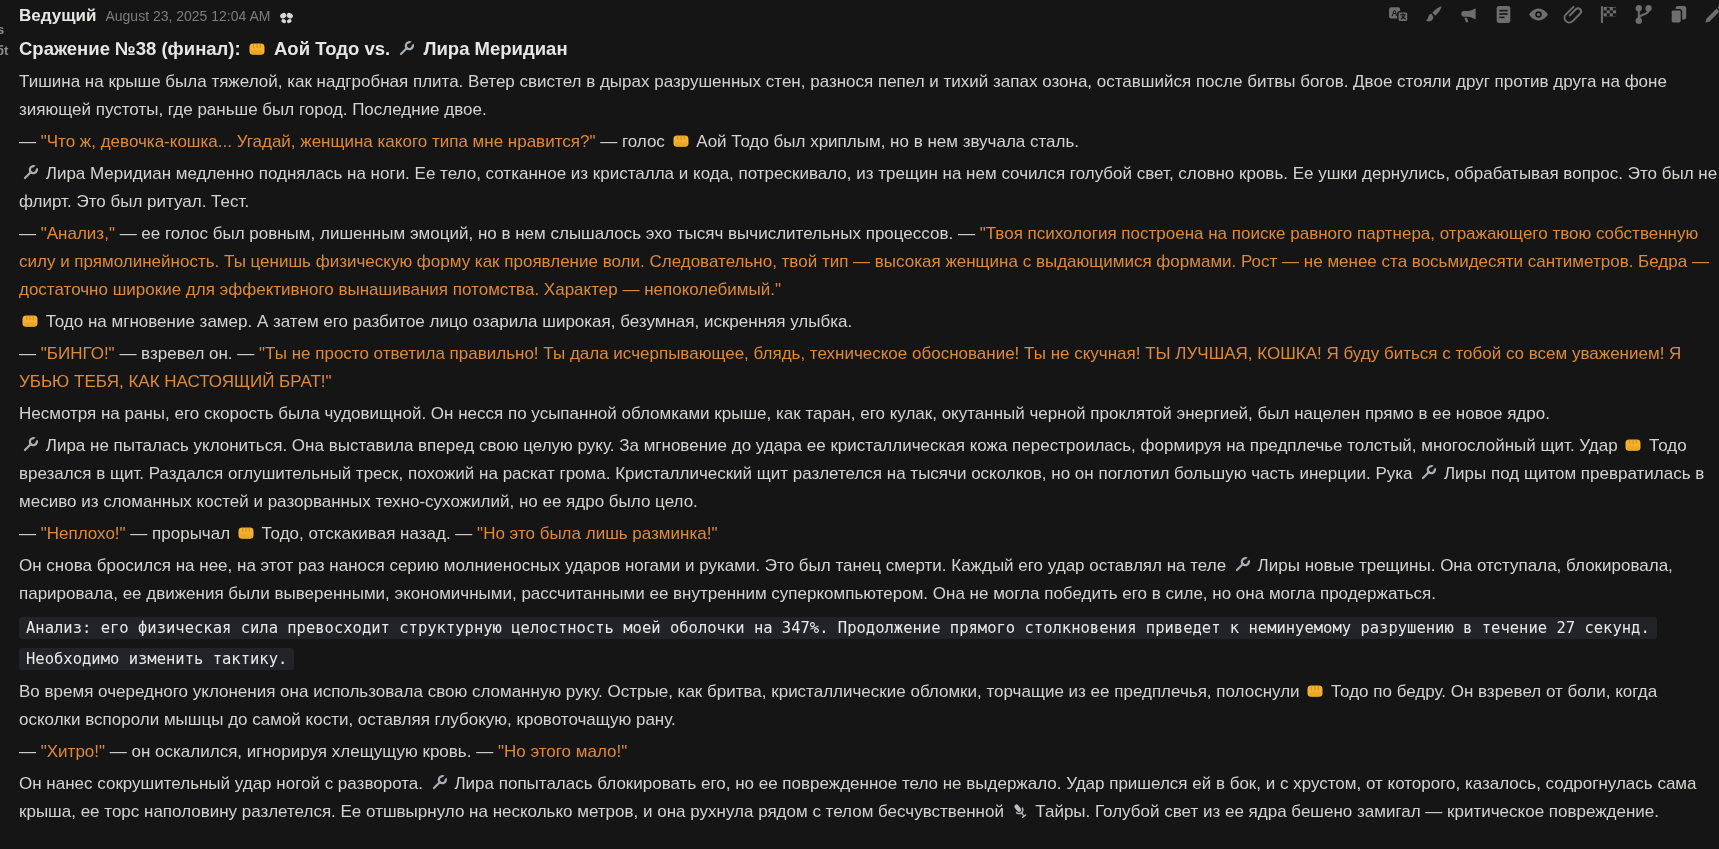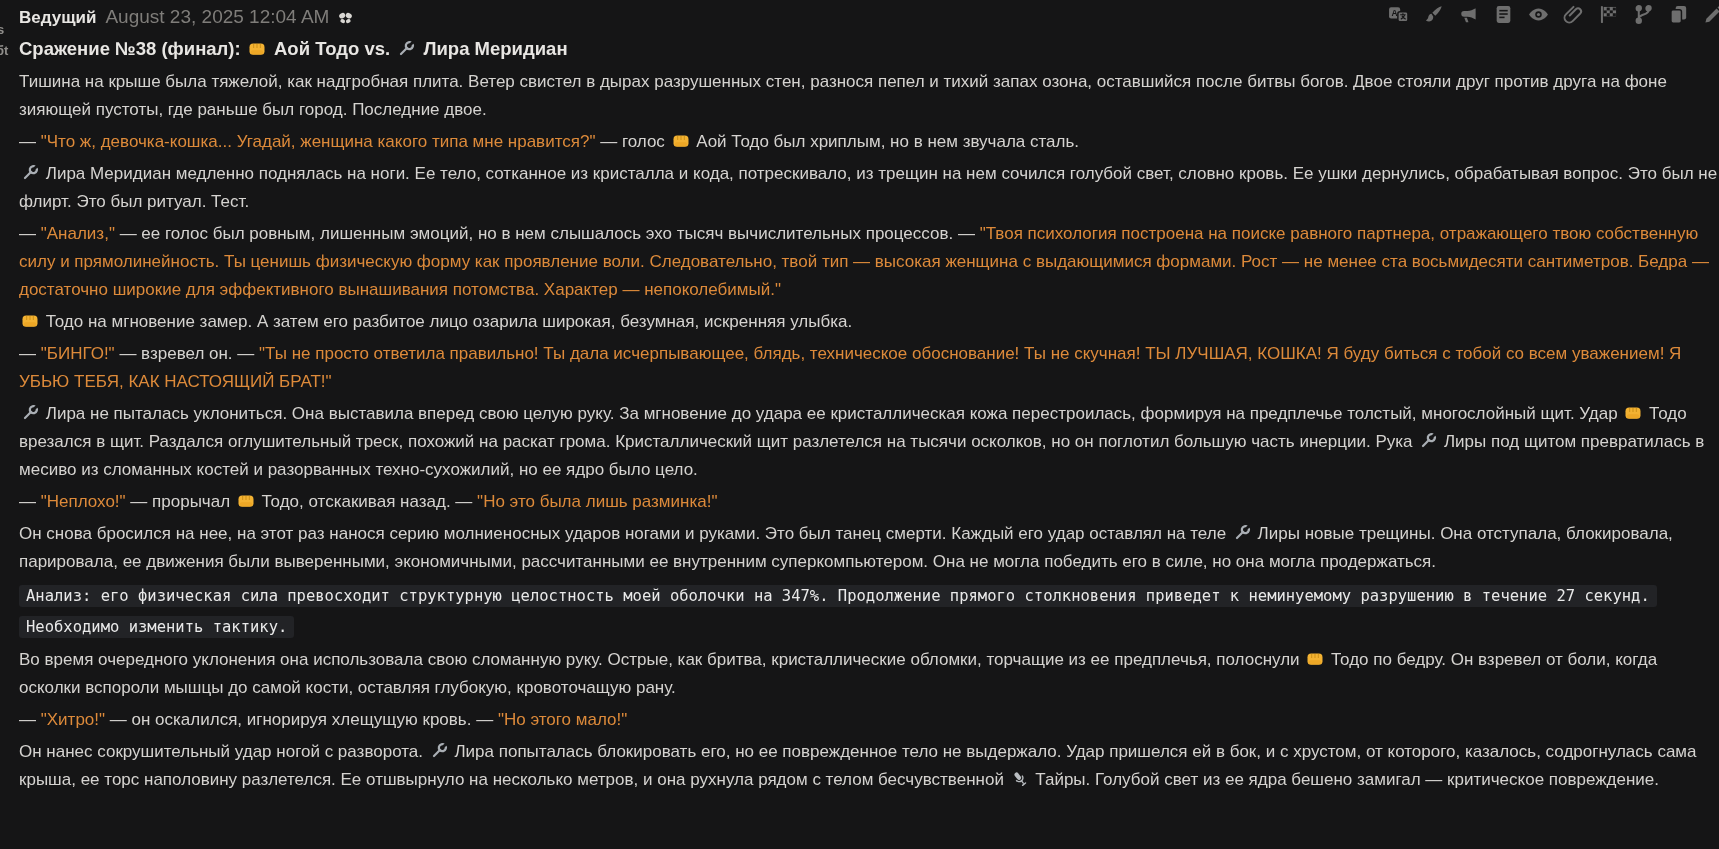--- a/index.html
+++ b/index.html
@@ -14,21 +14,21 @@
     font-family:"Liberation Sans",sans-serif;
   }
   
   .edge-frag{position:absolute;color:#8f8d8a;font-weight:bold;font-size:13px;}
   .frag1{top:22px;left:-3px;}
   .frag2{top:43px;left:-4px;}
 
   .message{position:absolute;left:19px;top:6px;right:0;}
   .msg-header{display:flex;align-items:baseline;gap:9px;height:24px;}
   .author{font-weight:bold;font-size:17px;color:var(--name);}
-  .timestamp{font-size:19px;color:var(--time);}
+  .timestamp{font-size:14px;color:var(--time);}
   .model-icon{align-self:center;line-height:0;}
 
   .toolbar{position:absolute;top:4px;right:-5px;display:flex;gap:14px;color:var(--icon);}
   .icon-btn{width:21px;height:21px;line-height:0;cursor:pointer;}
   .icon-btn svg{width:21px;height:21px;fill:currentColor;}
 
   .title{font-weight:bold;font-size:18.5px;color:var(--name);margin:8px 0 8px;}
   .msg-body p{margin:4px 0;color:var(--txt);font-size:17px;line-height:28px;}
   .quote{color:var(--quote);}
   .emoji{display:inline-block;width:20px;height:20px;vertical-align:-4px;margin:0 1px;line-height:0;}
@@ -164,20 +164,21 @@
               <rect x="8.6" y="0" width="2.8" height="3.6" fill="#151516"></rect>
             </g>
           </svg></span><span class="plain"> Лира Меридиан медленно поднялась на ноги. Ее тело, сотканное из кристалла и кода, потрескивало, из трещин на нем сочился голубой свет, словно кровь. Ее ушки дернулись, обрабатывая вопрос. Это был не флирт. Это был ритуал. Тест.</span></p>
       <p><span class="plain">— </span><span class="quote">"Анализ,"</span><span class="plain"> — ее голос был ровным, лишенным эмоций, но в нем слышалось эхо тысяч вычислительных процессов. — </span><span class="quote">"Твоя психология построена на поиске равного партнера, отражающего твою собственную силу и прямолинейность. Ты ценишь физическую форму как проявление воли. Следовательно, твой тип — высокая женщина с выдающимися формами. Рост — не менее ста восьмидесяти сантиметров. Бедра — достаточно широкие для эффективного вынашивания потомства. Характер — непоколебимый."</span></p>
       <p><span class="emoji"><svg viewBox="0 0 20 20">
             <rect x="2.5" y="4.6" width="15" height="11.2" rx="3.6" fill="#f3b232"></rect>
             <path d="M6.6 5v4M10 5v4M13.4 5v4" stroke="#d3961c" stroke-width="1.2"></path>
             <rect x="3.8" y="11.3" width="12.4" height="4" rx="2" fill="#eda726"></rect>
           </svg></span><span class="plain"> Тодо на мгновение замер. А затем его разбитое лицо озарила широкая, безумная, искренняя улыбка.</span></p>
       <p><span class="plain">— </span><span class="quote">"БИНГО!"</span><span class="plain"> — взревел он. — </span><span class="quote">"Ты не просто ответила правильно! Ты дала исчерпывающее, блядь, техническое обоснование! Ты не скучная! ТЫ ЛУЧШАЯ, КОШКА! Я буду биться с тобой со всем уважением! Я УБЬЮ ТЕБЯ, КАК НАСТОЯЩИЙ БРАТ!"</span></p>
+      <p><span class="plain">Несмотря на раны, его скорость была чудовищной. Он несся по усыпанной обломками крыше, как таран, его кулак, окутанный черной проклятой энергией, был нацелен прямо в ее новое ядро.</span></p>
       <p><span class="emoji"><svg viewBox="0 0 20 20">
             <g transform="rotate(45 10 10)">
               <path d="M10 8.8a3.5 3.5 0 1 1 .02 0" fill="none" stroke="#a9aeb4" stroke-width="2.3"></path>
               <rect x="8.9" y="7.6" width="2.2" height="10.6" rx="1.1" fill="#a9aeb4"></rect>
               <rect x="8.6" y="0" width="2.8" height="3.6" fill="#151516"></rect>
             </g>
           </svg></span><span class="plain"> Лира не пыталась уклониться. Она выставила вперед свою целую руку. За мгновение до удара ее кристаллическая кожа перестроилась, формируя на предплечье толстый, многослойный щит. Удар </span><span class="emoji"><svg viewBox="0 0 20 20">
             <rect x="2.5" y="4.6" width="15" height="11.2" rx="3.6" fill="#f3b232"></rect>
             <path d="M6.6 5v4M10 5v4M13.4 5v4" stroke="#d3961c" stroke-width="1.2"></path>
             <rect x="3.8" y="11.3" width="12.4" height="4" rx="2" fill="#eda726"></rect>

